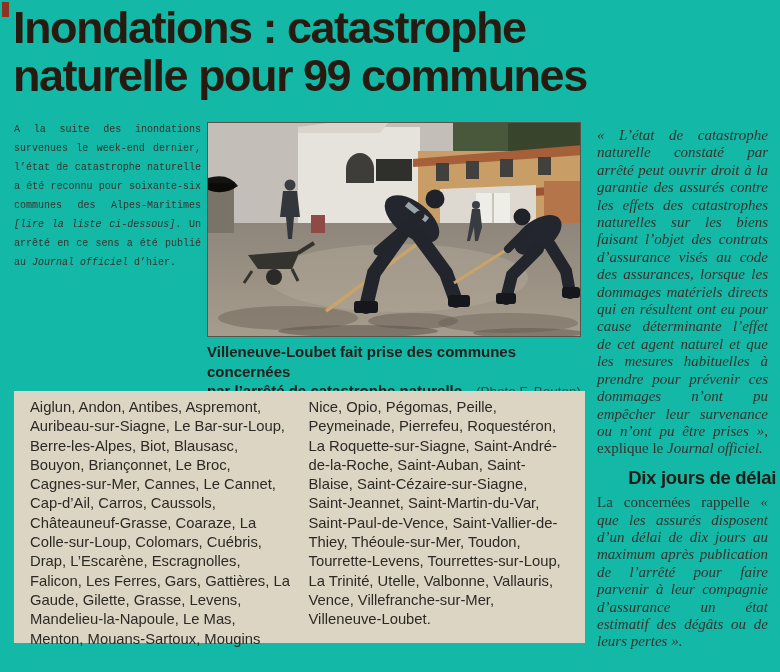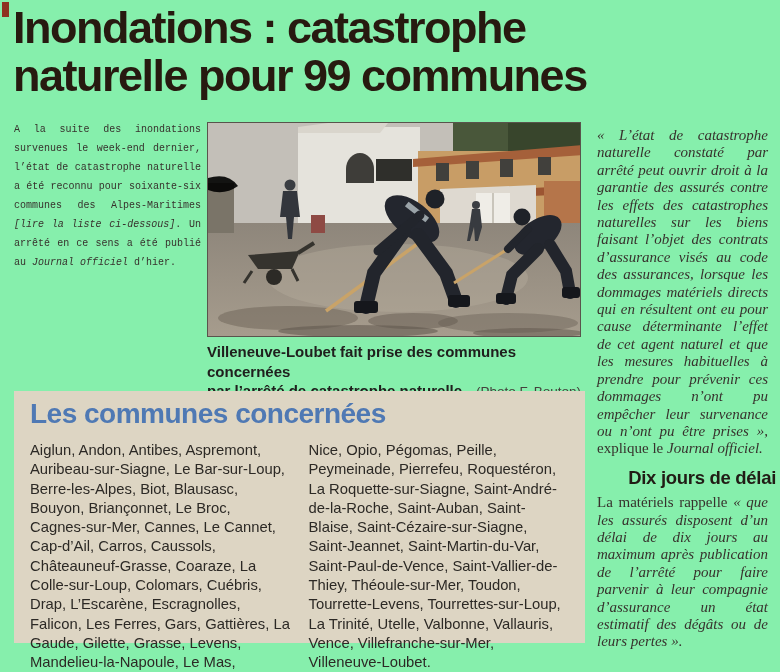--- a/index.html
+++ b/index.html
@@ -1,18 +1,18 @@
 <!DOCTYPE html>
 <html lang="fr"><head>
 <meta charset="utf-8">
 <style>
   html,body { margin:0; padding:0; background:#ffffff; }
   .page {
     position:relative; width:780px; height:672px; overflow:hidden;
-    background:#86efac;
+    background:#14b8a6;
     font-family:"Liberation Serif", serif;
   }
   .corner-mark {
     position:absolute; left:2px; top:2px; width:7px; height:15px;
     background:#8e3222;
   }
   .headline {
     position:absolute; left:13px; top:4px; width:756px;
     font-family:"Liberation Sans", sans-serif; font-weight:bold;
     font-size:45px; line-height:48px; letter-spacing:-1.5px;
@@ -157,24 +157,23 @@
     <div>Villeneuve-Loubet fait prise des communes concernées</div>
     <div class="caption-row2">
       <span>par l’arrêté de catastrophe naturelle.</span>
       <span class="credit">(Photo F. Bouton)</span>
     </div>
   </div>
 
   <div class="col-right">
     <p><span class="it">« L’état de catastrophe naturelle constaté par arrêté peut ouvrir droit à la garantie des assurés contre les effets des catastrophes naturelles sur les biens faisant l’objet des contrats d’assurance visés au code des assurances, lorsque les dommages matériels directs qui en résultent ont eu pour cause déterminante l’effet de cet agent naturel et que les mesures habituelles à prendre pour prévenir ces dommages n’ont pu empêcher leur survenance ou n’ont pu être prises »</span><span>, explique le </span><span class="it">Journal officiel.</span></p>
     <h2 class="delay-heading">Dix jours de délai</h2>
-    <p><span>La matériels rappelle </span><span class="it">« que les assurés disposent d’un délai de dix jours au maximum après publication de l’arrêté pour faire parvenir à leur compagnie d’assurance un état estimatif des dégâts ou de leurs pertes ».</span></p>
+    <p><span>La concernées rappelle </span><span class="it">« que les assurés disposent d’un délai de dix jours au maximum après publication de l’arrêté pour faire parvenir à leur compagnie d’assurance un état estimatif des dégâts ou de leurs pertes ».</span></p>
   </div>
 
   <div class="communes-box">
-    <h2 class="box-title">Les communes concernées</h2>
     <div class="box-cols">
       <div class="box-col"><span>Aiglun, Andon, Antibes, Aspremont, Auribeau-sur-Siagne, Le Bar-sur-Loup, Berre-les-Alpes, Biot, Blausasc, Bouyon, Briançonnet, Le Broc, Cagnes-sur-Mer, Cannes, Le Cannet, Cap-d’Ail, Carros, Caussols, Châteauneuf-Grasse, Coaraze, La Colle-sur-Loup, Colomars, Cuébris, Drap, L’Escarène, Escragnolles, Falicon, Les Ferres, Gars, Gattières, La Gaude, Gilette, Grasse, Levens, Mandelieu-la-Napoule, Le Mas, Menton, Mouans-Sartoux, Mougins</span></div>
       <div class="box-col"><span>Nice, Opio, Pégomas, Peille, Peymeinade, Pierrefeu, Roquestéron, La Roquette-sur-Siagne, Saint-André-de-la-Roche, Saint-Auban, Saint-Blaise, Saint-Cézaire-sur-Siagne, Saint-Jeannet, Saint-Martin-du-Var, Saint-Paul-de-Vence, Saint-Vallier-de-Thiey, Théoule-sur-Mer, Toudon, Tourrette-Levens, Tourrettes-sur-Loup, La Trinité, Utelle, Valbonne, Vallauris, Vence, Villefranche-sur-Mer, Villeneuve-Loubet</span><span>.</span></div>
     </div>
   </div>
 
 </div>
 
 </body></html>

